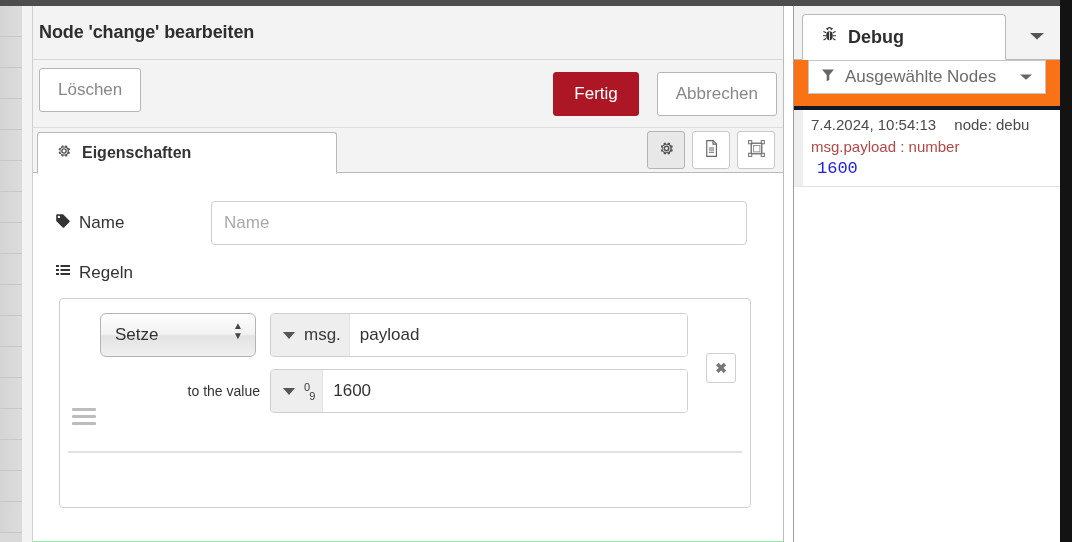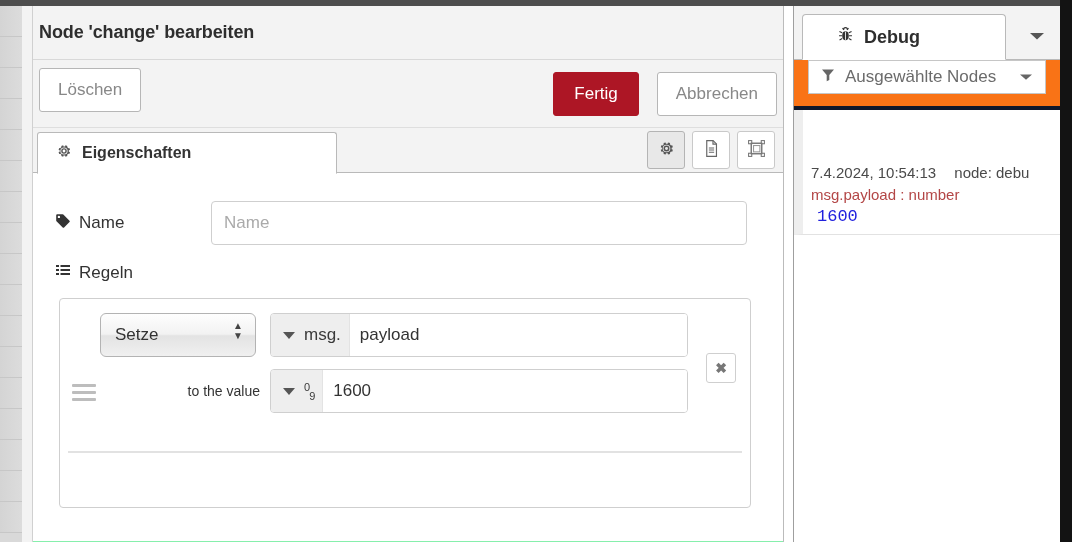--- a/index.html
+++ b/index.html
@@ -146,21 +146,21 @@
 
   
   .rules-box {
     margin-left: 26px; width: 692px;
     border: 1px solid #cfcfcf; border-radius: 4px;
     background: #fff;
     height: 210px; position: relative; overflow: hidden;
   }
   .rule-row {
     position: relative; padding: 14px 12px 12px 12px;
-    display: flex; align-items: center;
+    display: flex; align-items: flex-end;
   }
   .drag-handle {
     width: 24px; margin-top: 46px; margin-right: 4px;
     display: flex; flex-direction: column; gap: 4px;
     cursor: move;
   }
   .drag-handle i { display:block; height: 3px; background: #bdbdbd; border-radius:1px; }
   .rule-fields { flex: 1; }
 
   .rule-line { display: flex; align-items: center; margin-bottom: 12px; }
@@ -247,21 +247,21 @@
     position: relative;
   }
   .sb-tab {
     position: absolute; left: 8px; top: 8px;
     width: 204px; height: 46px;
     background: #fff;
     border: 1px solid #b9b9b9;
     border-bottom: 1px solid #fff;
     border-radius: 4px 4px 0 0;
     display: flex; align-items: center; gap: 10px;
-    padding-left: 34px;
+    padding-left: 18px;
     font-size: 18px; font-weight: bold; color: #2e2e2e;
   }
   .sb-tab-menu {
     position: absolute; right: 14px; top: 22px;
     cursor: pointer;
   }
   .sb-toolbar {
     height: 50px; background: #f97316;
     border-bottom: 4px solid #0f172a;
     display: flex; padding-left: 14px;
@@ -281,21 +281,20 @@
     border-left: 9px solid #eeeeee;
     padding: 6px 8px 8px 8px;
     background: #fff;
     font-family: "Liberation Mono", monospace;
   }
   .msg-meta {
     font-family: "Liberation Sans", sans-serif;
     font-size: 15px; color: #4a4a4a;
     white-space: nowrap; overflow: hidden;
     margin-bottom: 5px;
-    margin-top: 48px;
   }
   .msg-meta .node { margin-left: 14px; }
   .msg-topic {
     font-family: "Liberation Sans", sans-serif;
     font-size: 15px; color: #b34646;
     margin-bottom: 4px;
   }
   .msg-value {
     font-family: "Liberation Mono", monospace;
     font-size: 17px; color: #2020dd;

